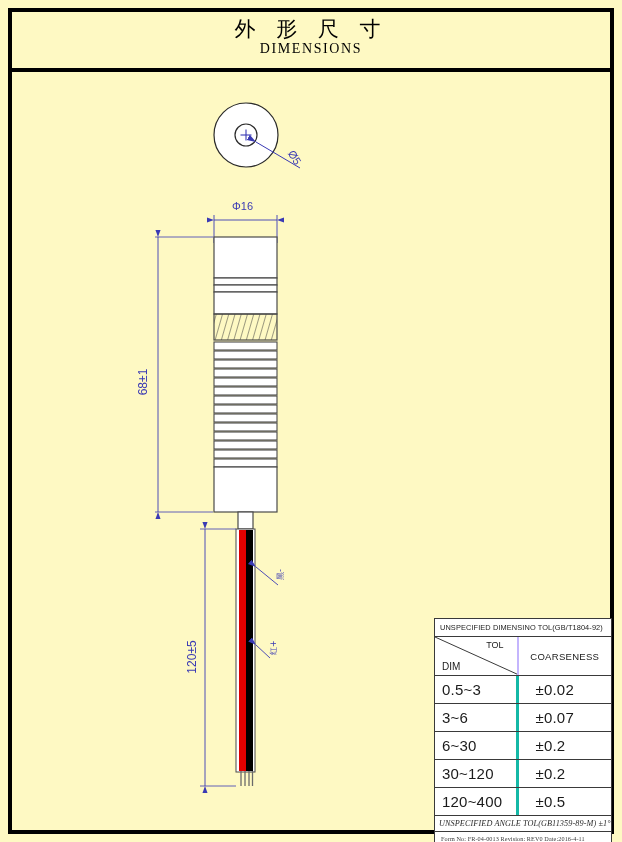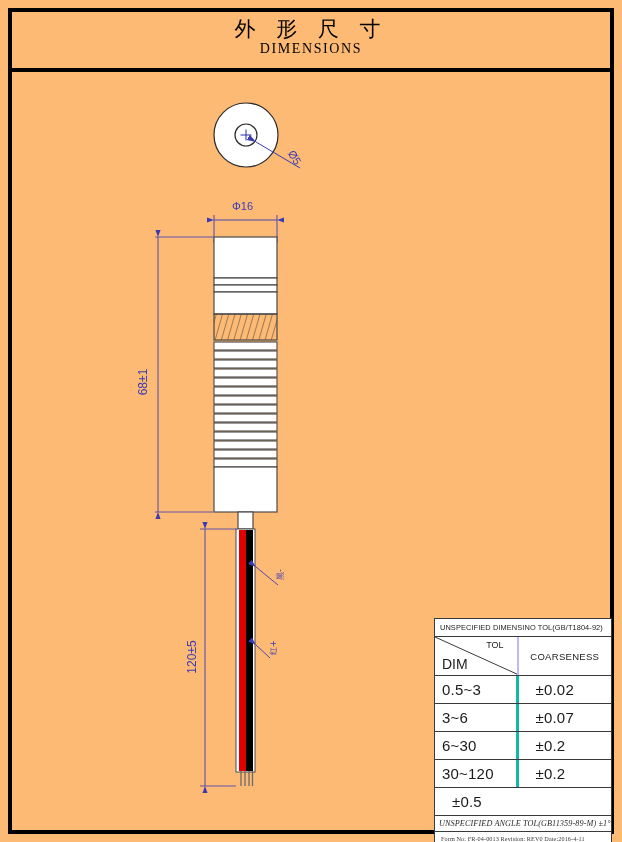--- a/index.html
+++ b/index.html
@@ -13,21 +13,21 @@
     font-family: "Liberation Serif", serif;
     position: relative;
     overflow: hidden;
   }
 
   #sheet {
     position: absolute;
     left: 0; top: 0;
     width: 622px;
     height: 842px;
-    background: #fdba74;
+    background: #fef9c3;
   }
 
   
   .frame-outer {
     position: absolute;
     left: 8px;
     top: 8px;
     width: 606px;
     height: 826px;
     border: 4px solid #000000;
@@ -134,21 +134,21 @@
     top: 3px;
     font-family: "Liberation Sans", sans-serif;
     font-size: 9px;
     color: #1a1a1a;
   }
   .hdr-dim {
     position: absolute;
     left: 7px;
     bottom: 3px;
     font-family: "Liberation Sans", sans-serif;
-    font-size: 14px;
+    font-size: 10px;
     color: #1a1a1a;
   }
 
   .tol-cell-left, .tol-cell-right {
     box-sizing: border-box;
     height: 27px;
     display: flex;
     align-items: center;
   }
   .tol-cell-left {
@@ -368,20 +368,23 @@
     <div class="tol-row">
       <div class="tol-cell-left">
         <span>30~120</span>
       </div>
       <div class="tol-cell-right">
         <span>±0.2</span>
       </div>
     </div>
 
     <div class="tol-row">
+      <div class="tol-cell-left">
+        <span>120~400</span>
+      </div>
       <div class="tol-cell-right">
         <span>±0.5</span>
       </div>
     </div>
 
     <div class="tol-row">
       <div class="tol-angle">UNSPECIFIED ANGLE TOL(GB11359-89-M) ±1°</div>
     </div>
 
     <div class="tol-row">

